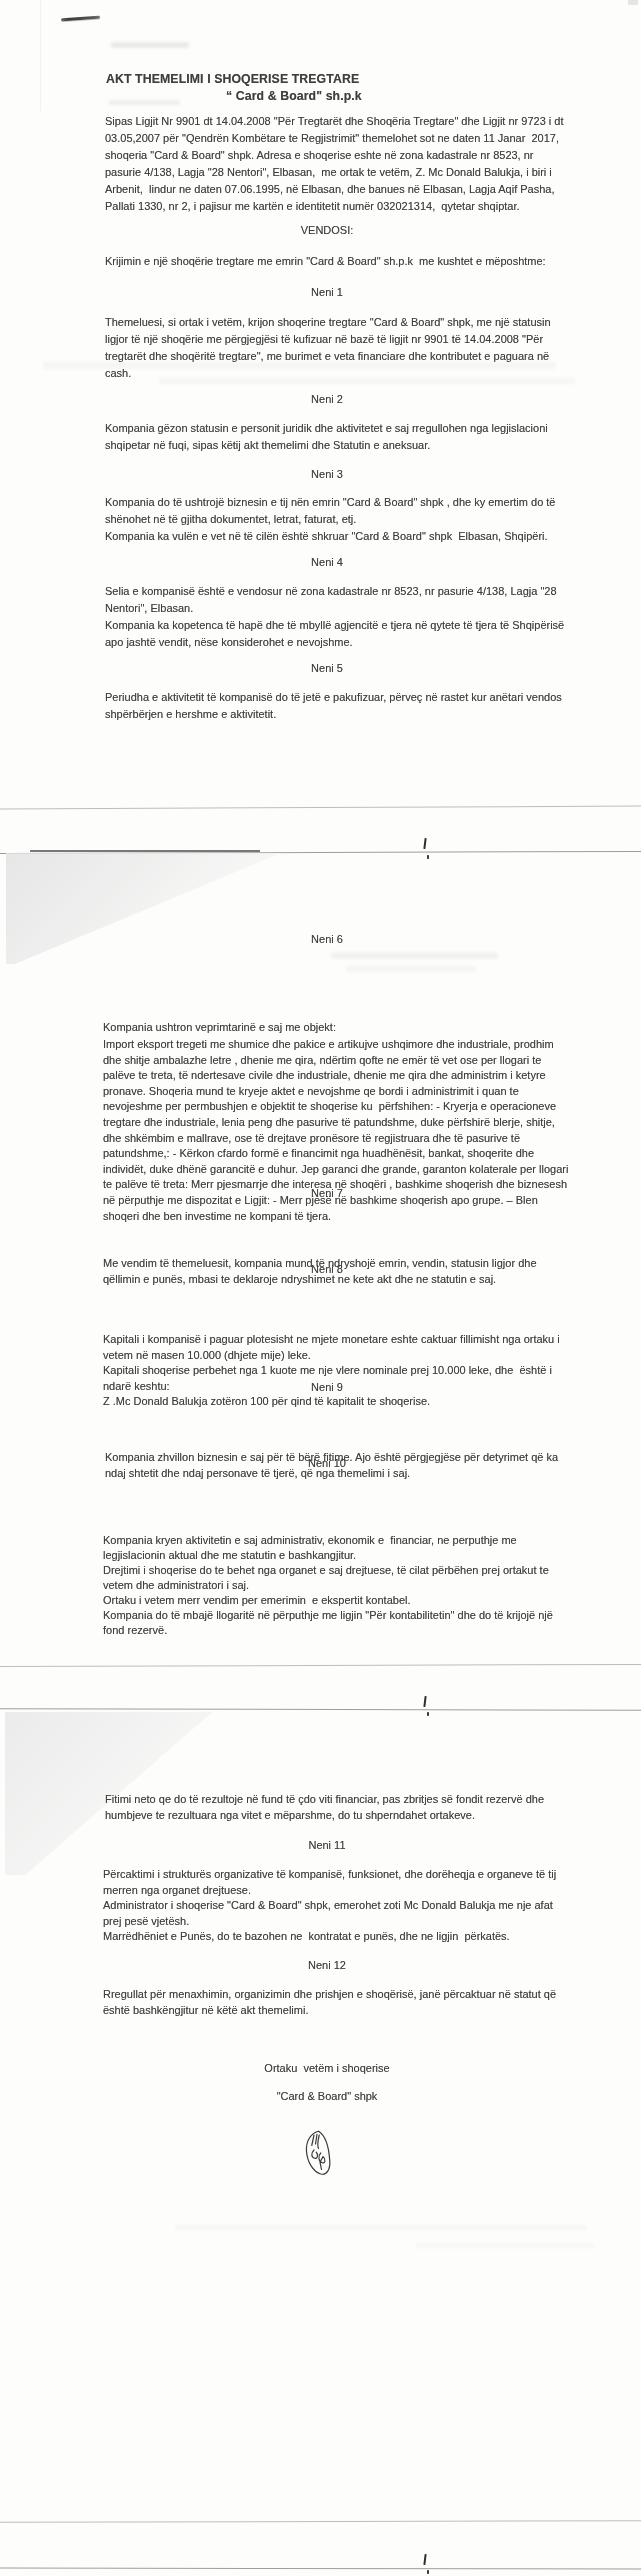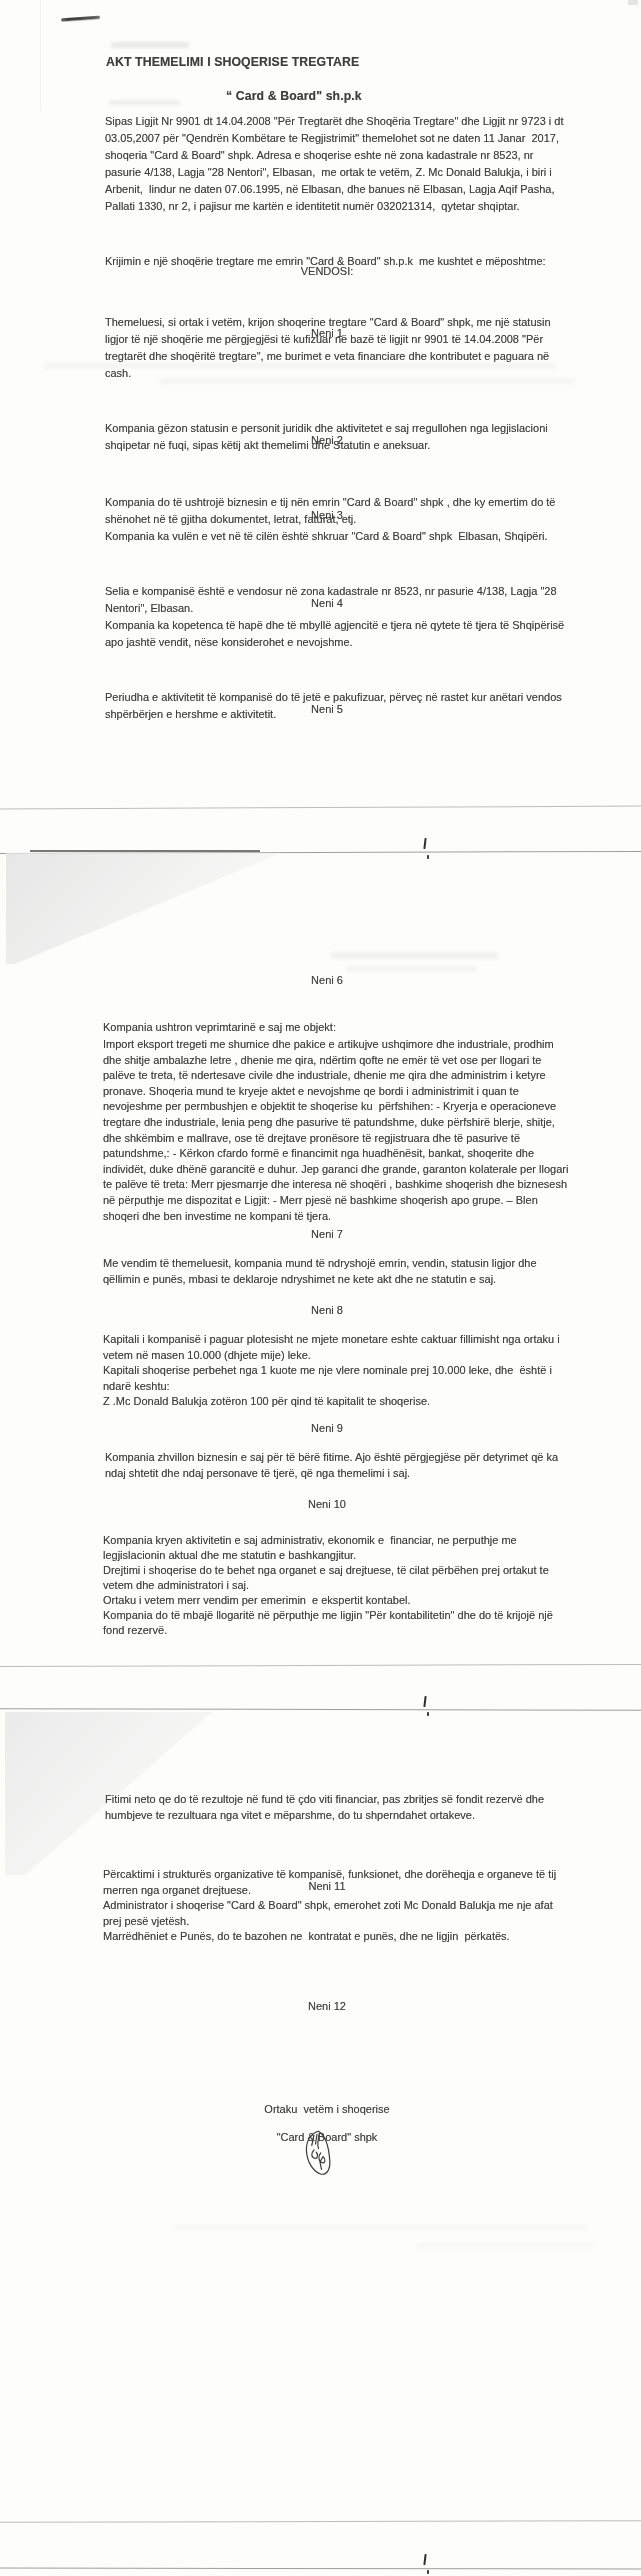--- a/index.html
+++ b/index.html
@@ -7,21 +7,21 @@
     position:relative;width:641px;height:2576px;margin:0 auto;
     background:#fdfdfc;overflow:hidden;
     font-family:"Liberation Sans","DejaVu Sans",sans-serif;
     color:#3f3f3f;
   }
   .t{
     position:absolute;white-space:pre-wrap;font-size:11px;line-height:17px;
     color:#3f3f3f;text-shadow:0 0 0.4px rgba(70,70,70,.55);width:520px;
   }
   .b{font-weight:bold;font-size:12.3px;letter-spacing:0.1px;}
-  .ch{left:104px;width:446px;text-align:center;margin-top:41px;}
+  .ch{left:104px;width:446px;text-align:center;}
   .lh21{line-height:15.6px;margin-top:42px;}
   .lh205{line-height:15px;margin-top:48px;}
   .lh208{line-height:15.5px;}
   .lh22{line-height:16.3px;}
   .staple{
     position:absolute;left:61px;top:17px;width:39px;height:3.3px;
     background:linear-gradient(to right,#6b6b6b,#3c3c3c 20%,#555 80%,#777);
     border-radius:1.5px;transform:rotate(-4deg);box-shadow:0 0.7px 0.7px rgba(0,0,0,.25);
   }
   .break-line{position:absolute;left:0;width:641px;height:0.7px;background:#bdbdbd;}
@@ -40,21 +40,21 @@
 </style>
 </head>
 <body>
 
 <div class="canvas">
 
   <div class="staple"></div>
   <div class="smudge" style="left:628px;top:0;width:10.4px;height:4.5px;opacity:.5"></div>
   <div class="edge" style="left:40px;top:0;width:0.7px;height:111px;opacity:.8"></div>
 
-  <div class="t b" style="left:106px;top:54px">AKT THEMELIMI I SHOQERISE TREGTARE</div>
+  <div class="t b" style="left:106px;top:71px">AKT THEMELIMI I SHOQERISE TREGTARE</div>
   <div class="t b" style="left:226px;top:88px">“ Card &amp; Board" sh.p.k</div>
 
   <div class="g" style="left:111px;top:42px;width:78px;height:6px;opacity:.28"></div>
   <div class="g" style="left:109px;top:100px;width:71px;height:4.5px;opacity:.22"></div>
 
   <div class="t" style="left:105px;top:113px">Sipas Ligjit Nr 9901 dt 14.04.2008 "Për Tregtarët dhe Shoqëria Tregtare" dhe Ligjit nr 9723 i dt
 03.05,2007 për "Qendrën Kombëtare te Regjistrimit" themelohet sot ne daten 11 Janar  2017,
 shoqeria "Card &amp; Board" shpk. Adresa e shoqerise eshte në zona kadastrale nr 8523, nr
 pasurie 4/138, Lagja "28 Nentori", Elbasan,  me ortak te vetëm, Z. Mc Donald Balukja, i biri i
 Arbenit,  lindur ne daten 07.06.1995, në Elbasan, dhe banues në Elbasan, Lagja Aqif Pasha,
@@ -150,20 +150,22 @@
 humbjeve te rezultuara nga vitet e mëparshme, do tu shperndahet ortakeve.</div>
 
   <div class="t ch" style="top:1837px">Neni 11</div>
   <div class="t lh208" style="left:103px;top:1867px">Përcaktimi i strukturës organizative të kompanisë, funksionet, dhe dorëheqja e organeve të tij
 merren nga organet drejtuese.
 Administrator i shoqerise "Card &amp; Board" shpk, emerohet zoti Mc Donald Balukja me nje afat
 prej pesë vjetësh.
 Marrëdhëniet e Punës, do te bazohen ne  kontratat e punës, dhe ne ligjin  përkatës.</div>
 
   <div class="t ch" style="top:1957px">Neni 12</div>
+  <div class="t lh208" style="left:103px;top:1987px">Rregullat për menaxhimin, organizimin dhe prishjen e shoqërisë, janë përcaktuar në statut që
+është bashkëngjitur në këtë akt themelimi.</div>
 
   <div class="t ch" style="top:2060px">Ortaku  vetëm i shoqerise</div>
   <div class="t ch" style="top:2088px">"Card &amp; Board" shpk</div>
 
   <svg class="sig" width="42" height="48" viewBox="0 0 56 64">
     <g fill="none" stroke="#3a3a3a" stroke-width="1.6" stroke-linecap="round">
       <path d="M30 3 C19 6 13 17 14 30 C15 44 23 57 33 60 C41 62 46 54 45 42 C44 27 40 9 30 3 Z"></path>
       <path d="M24 8 L21 22 M28 7 L26 20 M31 8 C29 16 28 22 30 26"></path>
       <path d="M24 28 C20 32 20 38 25 39 C29 40 30 34 27 31"></path>
       <path d="M33 32 C29 36 30 44 35 45 C39 46 40 40 36 37 L32 44 L34 54"></path>

